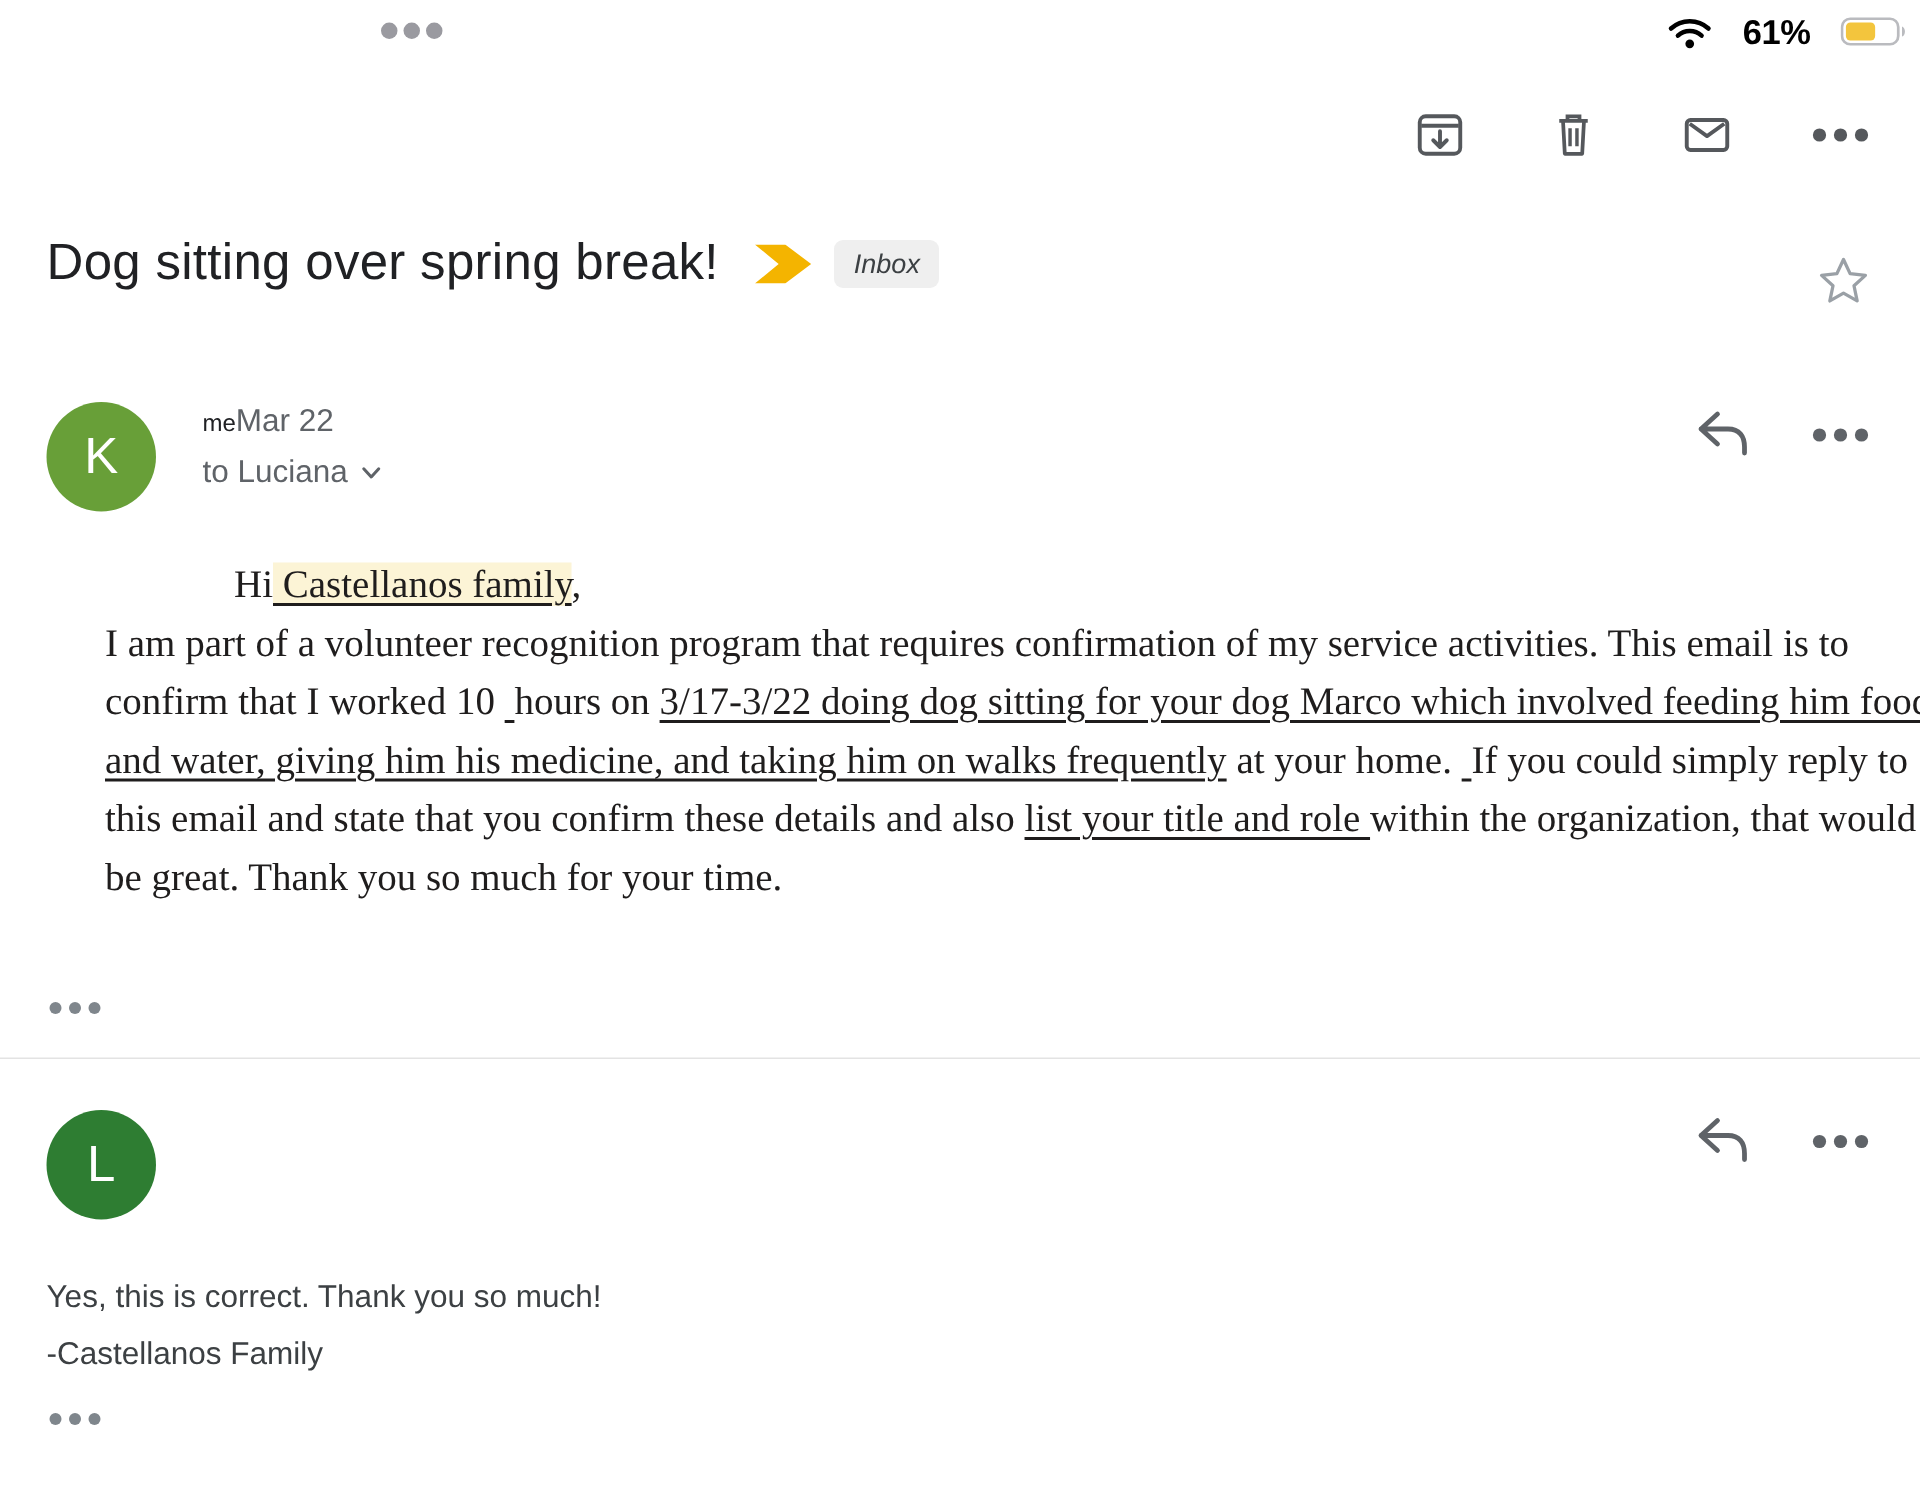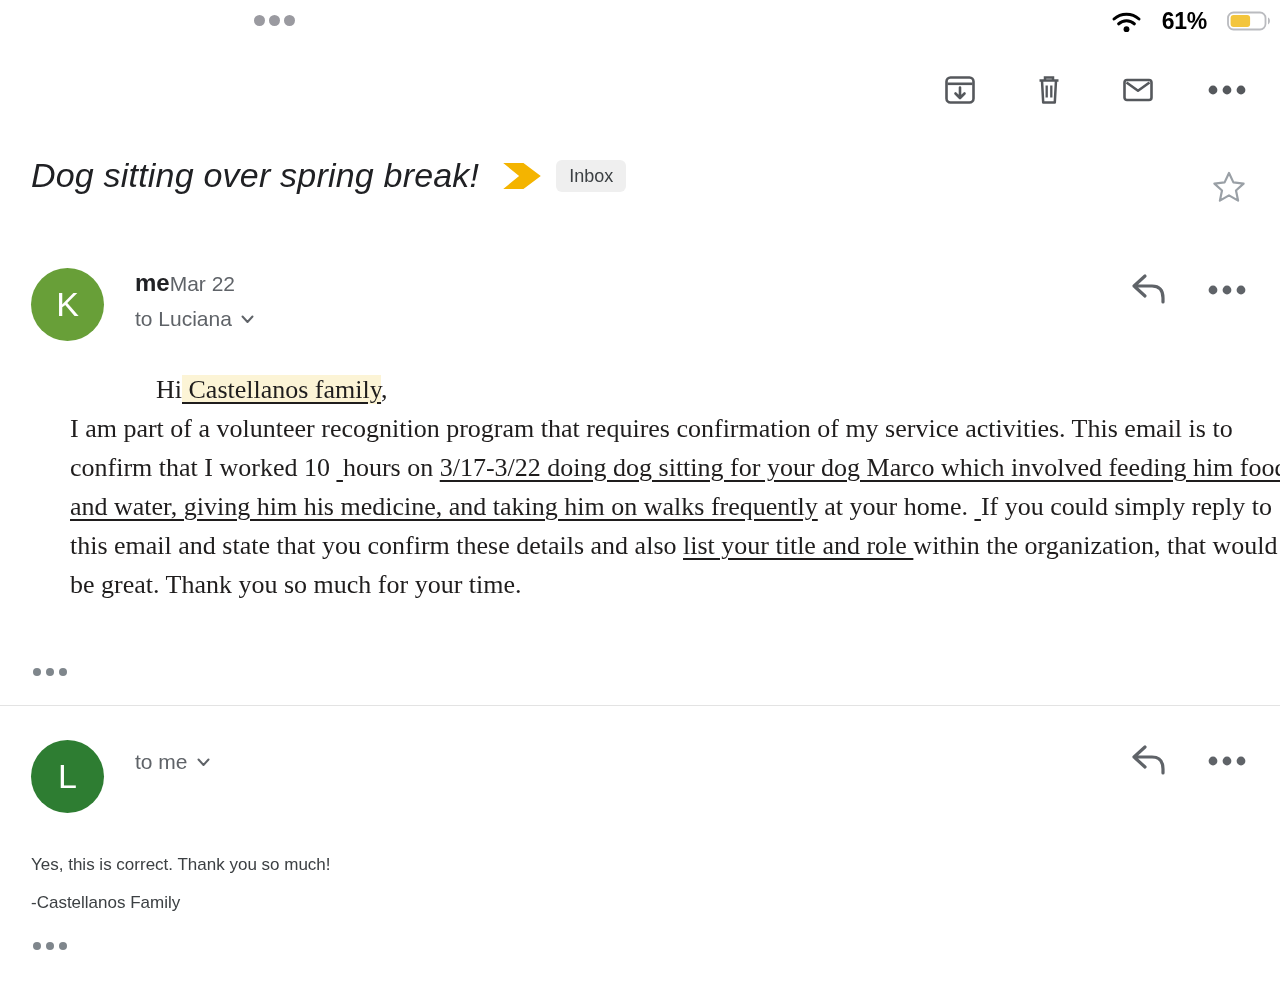--- a/index.html
+++ b/index.html
@@ -15,53 +15,53 @@
   .window-handle span { width:11px; height:11px; border-radius:50%; background:#9a9aa0; }
   .status-right { position:absolute; top:6px; right:8px; height:30px; display:flex; align-items:center; gap:20px; }
   .battery-pct { font-size:23px; font-weight:600; color:#000; letter-spacing:-0.3px; }
 
   
   .toolbar { position:absolute; top:73px; left:943px; display:flex; gap:55px; }
   .toolbar button { width:34px; height:34px; display:flex; align-items:center; justify-content:center; }
 
   
   .subject-row { position:absolute; top:156px; left:31px; right:90px; display:flex; align-items:center; }
-  .subject-title { font-size:34px; font-weight:400; color:#202124; letter-spacing:0.2px; white-space:nowrap;font-style:italic; }
+  .subject-title { font-size:34px; font-weight:400; color:#202124; letter-spacing:0.2px; white-space:nowrap; }
   .importance { margin-left:24px; display:flex; align-items:center; }
   .inbox-chip { margin-left:15px; background:#efefef; color:#3c4043; font-size:18px; font-weight:500;
-                padding:7px 13px; border-radius:6px; line-height:1; }
+                padding:7px 13px; border-radius:6px; line-height:1;font-style:italic; }
   .star-btn { position:absolute; top:167px; right:31px; width:40px; height:40px; }
 
   
   .avatar { position:absolute; left:31px; width:73px; height:73px; border-radius:50%;
             color:#fff; font-size:34px; display:flex; align-items:center; justify-content:center; }
   .msg-info { position:absolute; left:135px; }
   .msg-row1 { display:flex; align-items:baseline; }
-  .sender { font-size:24px; font-weight:700; color:#202124; }
+  .sender { font-size:16px; font-weight:400; color:#202124; }
   .msg-date { font-size:21px; color:#5f6368; }
   .msg-row2 { margin-top:10px; display:flex; align-items:center; gap:9px; color:#5f6368; font-size:21px; }
   .msg-actions { position:absolute; right:34px; display:flex; align-items:center; gap:41px; }
 
   
   .body1 { position:absolute; left:31px; top:370px; width:1218px;
            font-family:"Liberation Serif", serif; font-size:26px; line-height:39px; color:#1f1d1d;margin-left:39px; }
   .greeting { padding-left:86px; }
   .u  { text-decoration:underline; text-decoration-thickness:1.5px; text-underline-offset:4px; }
   .hl { background:#fcf4d6; }
 
   
   .trim-dots { display:flex; gap:5px; position:absolute; left:33px; }
   .trim-dots span { width:8px; height:8px; border-radius:50%; background:#7f868c; }
   .trim-1 { top:668px; }
   .trim-2 { top:942px; }
 
   .divider { position:absolute; top:705px; left:0; width:1280px; height:1px; background:#e3e3e3; }
 
   
-  .body2 { position:absolute; left:31px; top:846px; font-size:17px; line-height:38px; color:#3c4043; }
+  .body2 { position:absolute; left:31px; top:846px; font-size:21px; line-height:38px; color:#3c4043; }
 
   .m1-avatar { top:268px; } .m1-info { top:269px; } .m1-actions { top:272px; }
   .m2-avatar { top:740px; } .m2-info { top:740px; } .m2-actions { top:743px; }
 
   svg { display:block; }
 </style>
 </head>
 <body>
 
 <div>
@@ -194,28 +194,20 @@
   </button>
 </div>
 
 <div class="divider"></div>
 
 <div>
   <div class="avatar m2-avatar" style="background: rgb(46, 125, 50);">
     <span>L</span>
   </div>
   <div class="msg-info m2-info">
-    <div class="msg-row2">
-      <span>to me</span>
-      <span>
-        <svg width="13" height="9" viewBox="0 0 13 9">
-          <path d="M1.5 1.5 L6.5 7 L11.5 1.5" fill="none" stroke="#5f6368" stroke-width="2" stroke-linecap="round" stroke-linejoin="round"></path>
-        </svg>
-      </span>
-    </div>
   </div>
   <div class="msg-actions m2-actions">
     <button>
       <span>
         <svg width="37" height="36" viewBox="0 0 37 36">
           <path d="M15 4 L4 14 L15 24 M4 14 H22 C29.5 14 33 18.5 33 26 V30" fill="none" stroke="#5f6368" stroke-width="3.2" stroke-linecap="round" stroke-linejoin="round"></path>
         </svg>
       </span>
     </button>
     <button>

